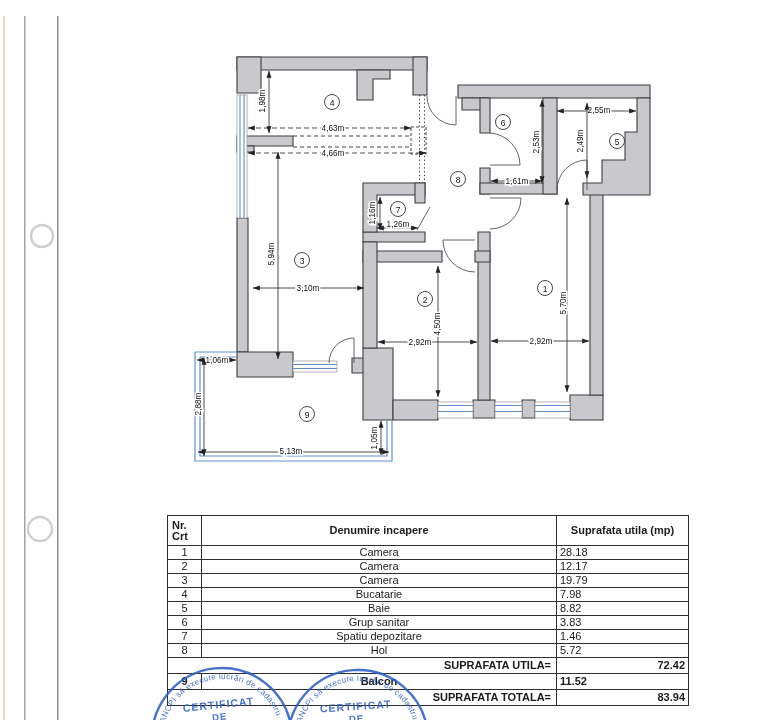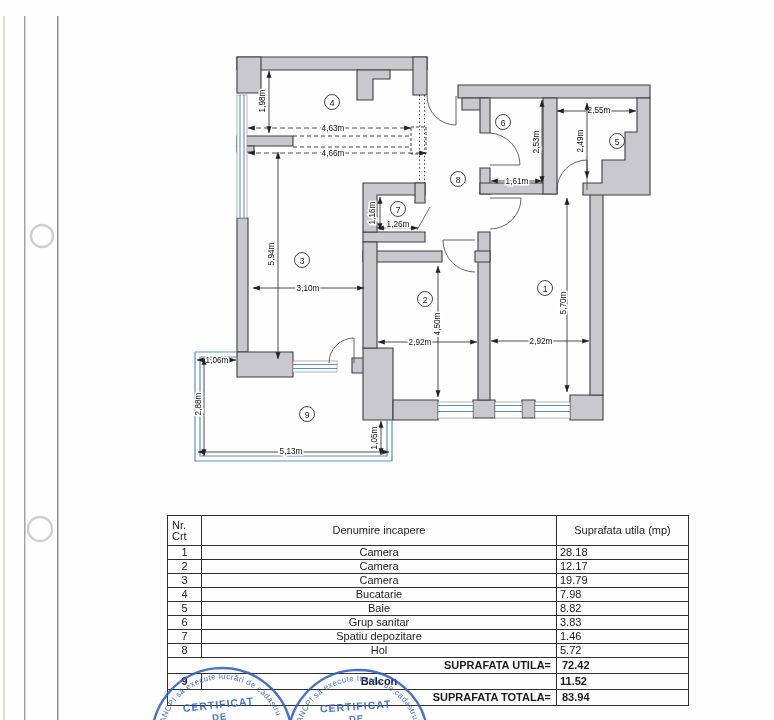--- a/index.html
+++ b/index.html
@@ -4,29 +4,29 @@
 <style>
   html,body{margin:0;padding:0;background:#888;}
   #page{position:relative;width:774px;height:720px;background:#fefefe;overflow:hidden;
         font-family:"Liberation Sans",sans-serif;}
   #plan-svg{position:absolute;left:0;top:0;z-index:1;}
   #area-table{position:absolute;left:167px;top:515px;z-index:2;
     border-collapse:collapse;table-layout:fixed;width:507px;
     font-family:"Liberation Sans",sans-serif;font-size:11px;color:#1c1c1c;}
   #area-table td,#area-table th{border:1px solid #2e2e2e;padding:0 3px;line-height:13px;
     overflow:hidden;white-space:nowrap;}
-  #area-table th{font-weight:normal;height:29px;}
+  #area-table th{font-weight:bold;height:29px;}
   #area-table .c-nr{width:26px;text-align:center;}
   #area-table .c-name{width:348px;text-align:center;}
   #area-table .c-val{width:125px;}
   #area-table th.c-nr{text-align:left;white-space:pre-line;line-height:11px;padding-left:4px;}
   #area-table tr.data{height:14px;}
   #area-table tr.sum{height:16px;font-weight:bold;}
   #area-table td.sum-label{text-align:right;padding-right:5px;}
-  #area-table td.sum-value{text-align:left;padding-left:5px;}
+  #area-table td.sum-value{text-align:right;padding-left:16px;}
   #stamp-svg{position:absolute;left:0;top:0;z-index:3;pointer-events:none;}
   .wall{fill:var(--wall,#c9c9cd);stroke:#3c3c43;stroke-width:1.1;}
   .winframe{fill:#ffffff;stroke:#95959c;stroke-width:0.7;}
   .winline{stroke:var(--win,#5d8fcb);stroke-width:1.1;fill:none;}
   .balc{stroke:var(--win,#5d8fcb);stroke-width:1.2;fill:none;}
   .door{stroke:#55555c;stroke-width:0.9;fill:none;}
   .dash{stroke:#2f2f35;stroke-width:0.9;fill:none;}
   .dimline{stroke:#222;stroke-width:0.8;}
   .dimlabel{font-family:"Liberation Sans",sans-serif;font-size:8.2px;fill:#111;
     paint-order:stroke;stroke:#ffffff;stroke-width:3px;}

